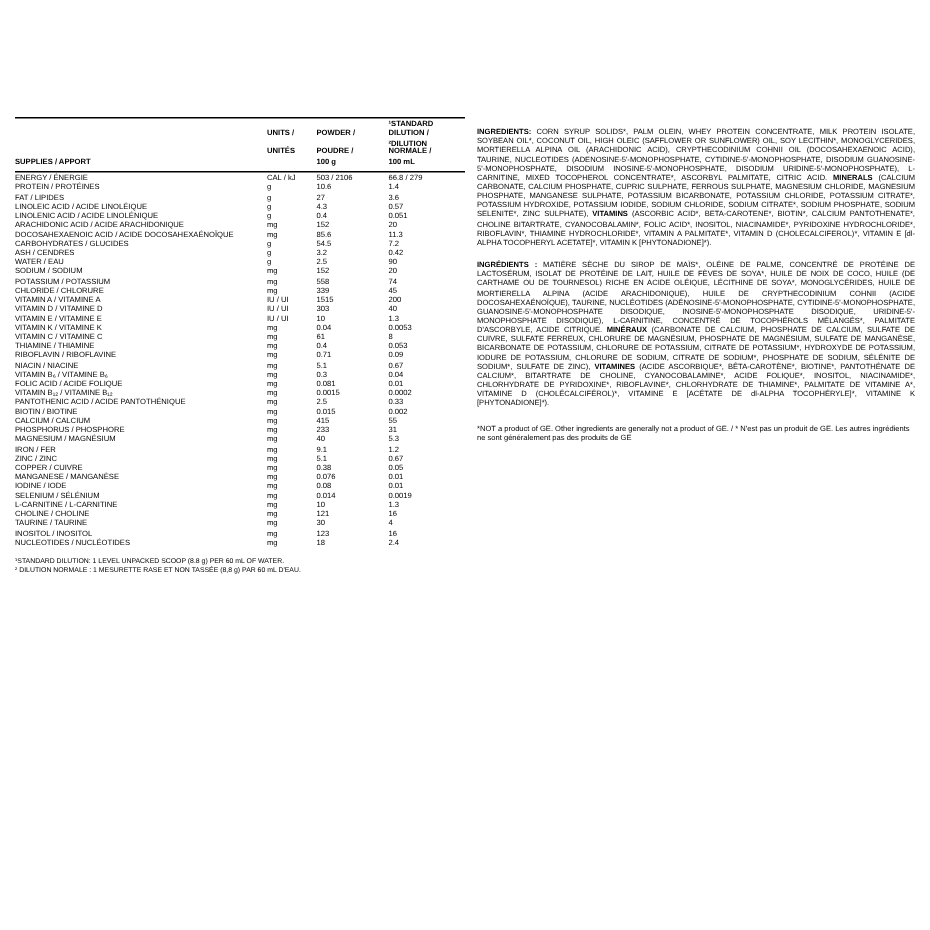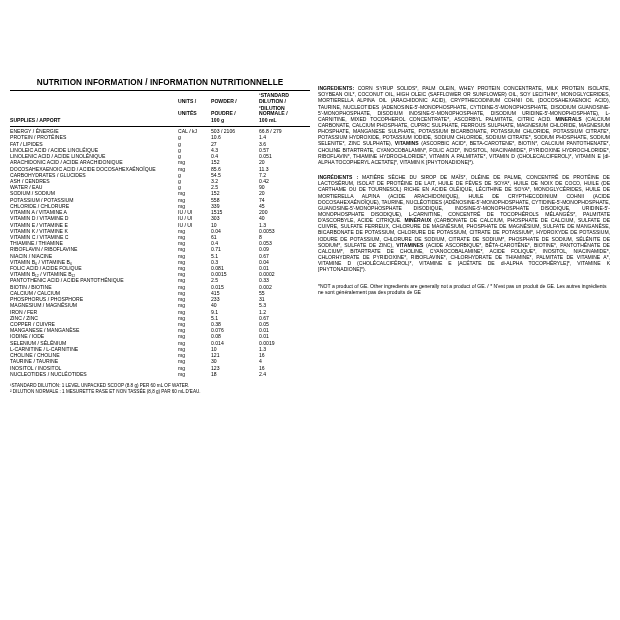--- a/index.html
+++ b/index.html
@@ -97,21 +97,20 @@
     text-align: left;
     margin-top: 10px;
   }
 </style>
 </head>
 <body>
 
 <div class="page">
 
   <div class="left-col">
-    <div class="nut-title">NUTRITION INFORMATION / INFORMATION NUTRITIONNELLE</div>
     <div class="rule-thick"></div>
 
     <table class="nut">
       <colgroup>
         <col class="col-name">
           <col class="col-units">
           <col class="col-powder">
           <col class="col-dil">
       </colgroup>
       <tbody>

